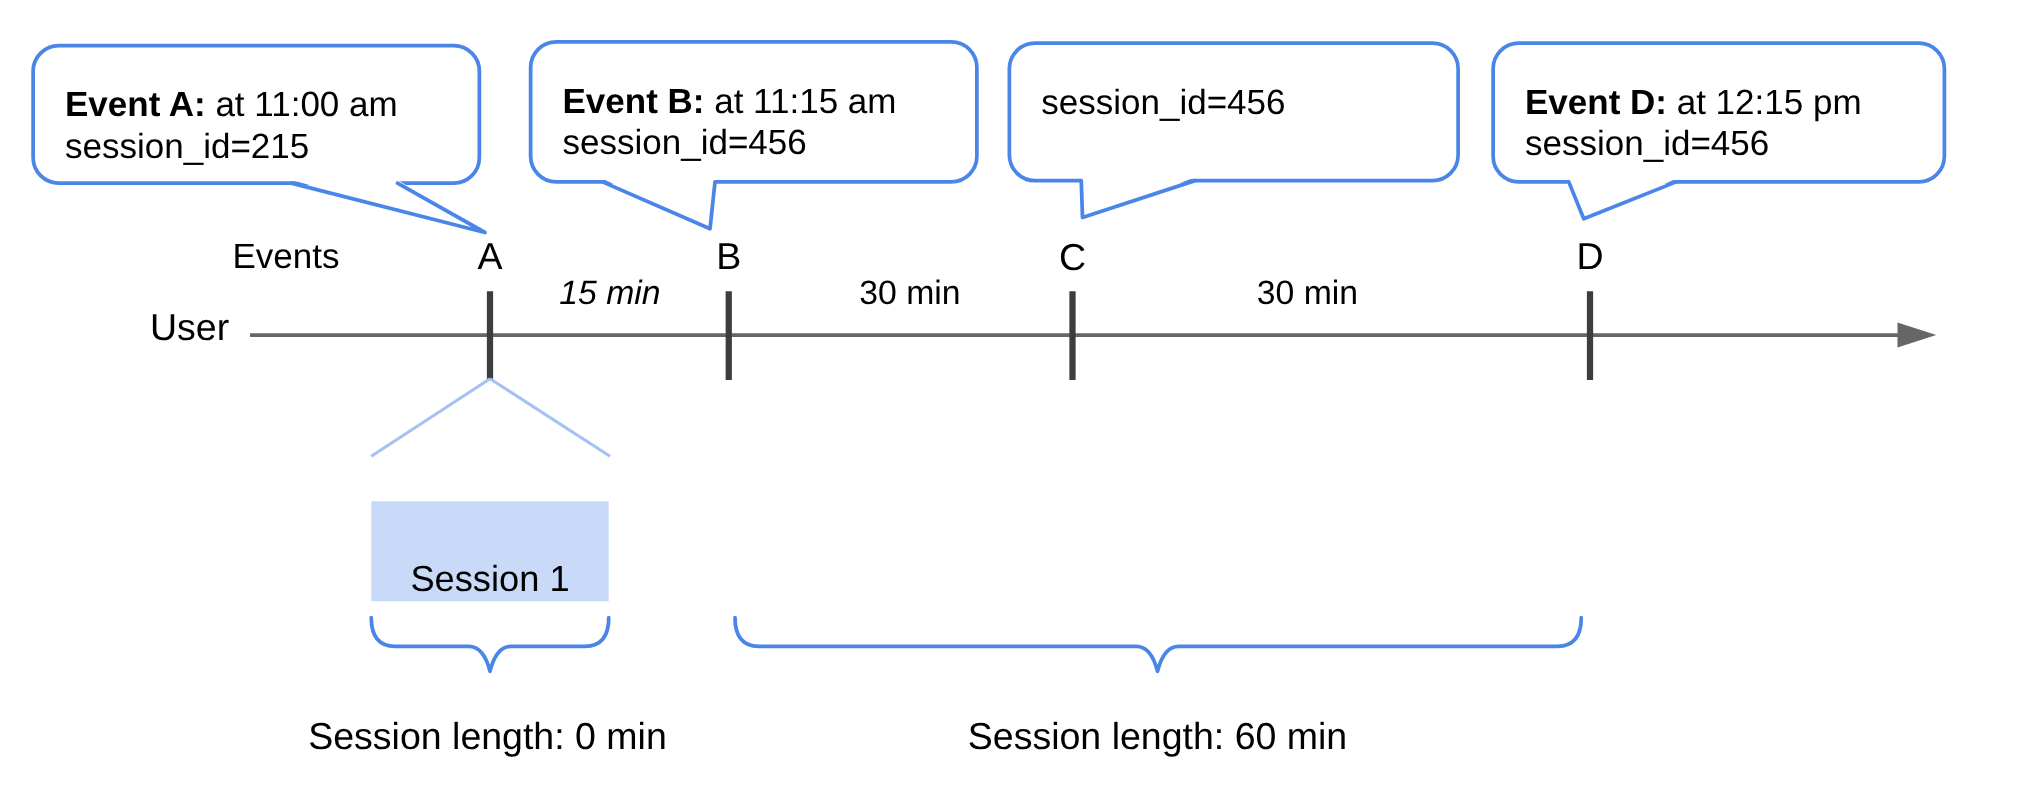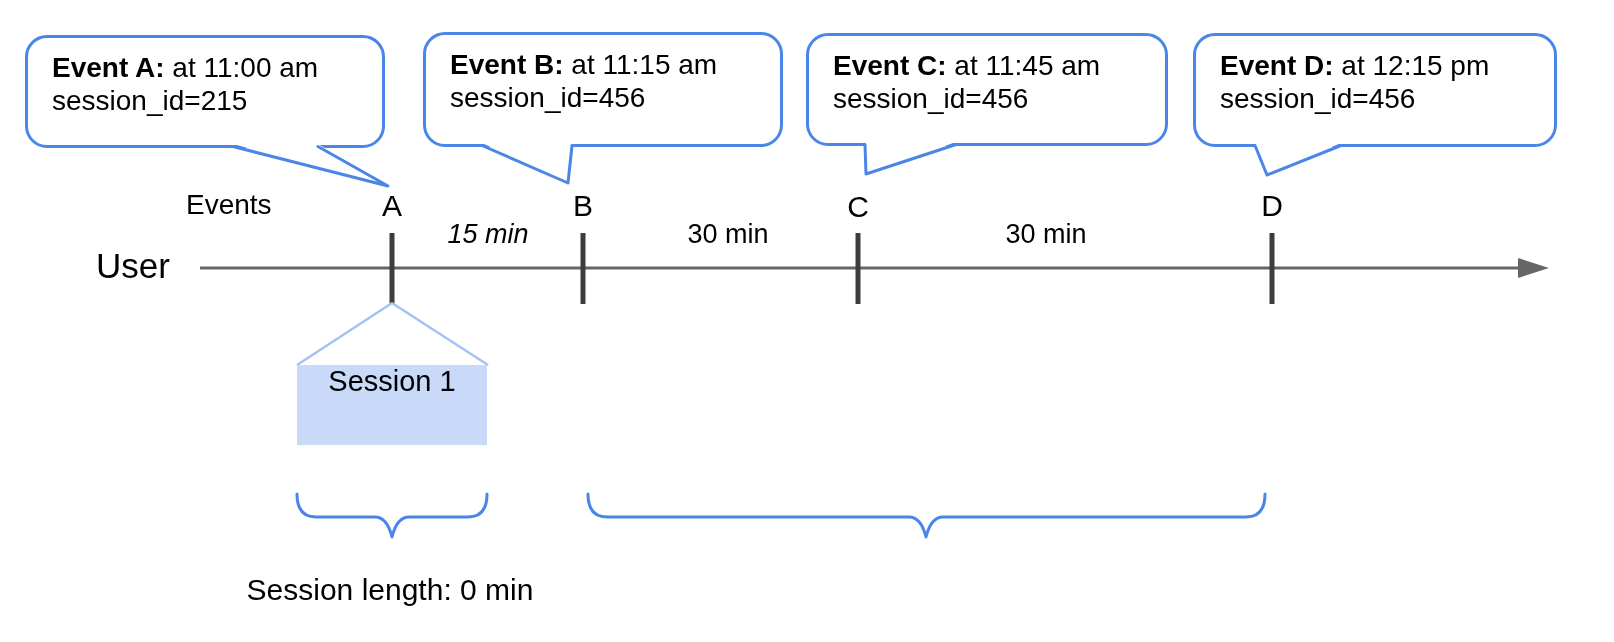--- a/index.html
+++ b/index.html
@@ -22,47 +22,48 @@
     font-family:"Liberation Sans", sans-serif;
     color:var(--text);
     overflow:hidden;
   }
   .callout{
     position:absolute;
     box-sizing:border-box;
     background:var(--bubble-fill);
     border:3px solid var(--bubble-border);
     border-radius:22px;
-    padding:13px 10px 0 24px;
+    padding:29px 10px 0 24px;
     font-size:28px;
     line-height:33px;
     z-index:1;
     white-space:nowrap;
   }
   .callout b{font-weight:700;}
   .axis-label{position:absolute;font-size:28px;}
-  .user-label{position:absolute;font-size:35px;}
+  .user-label{position:absolute;font-size:30px;margin-left:24px;}
   .event-letter{
     position:absolute;
     width:60px;
     text-align:center;
     font-size:30px;
   }
   .interval-label{
     position:absolute;
     width:140px;
     text-align:center;
     font-size:27px;
   }
   .session-bar{
     position:absolute;
     background:var(--session-fill);
-    display:flex;align-items:flex-start;justify-content:center;
+    display:flex;align-items:flex-end;justify-content:center;
     font-size:29px;
     z-index:1;
+    margin-top:36px;
   }
   .session-length{
     position:absolute;
     top:573px;
     transform:translateX(-50%);
     font-size:30px;
     white-space:nowrap;
   }
   .overlay{
     position:absolute;left:0;top:0;
@@ -86,21 +87,20 @@
     <div><b>Event A:</b><span> at 11:00 am</span></div>
     <div>session_id=215</div>
   </div>
 
   <div class="callout" style="left:423px;top:32px;width:360px;height:115px;">
     <div><b>Event B:</b><span> at 11:15 am</span></div>
     <div>session_id=456</div>
   </div>
 
   <div class="callout" style="left:806px;top:33px;width:362px;height:113px;">
-    <div><b>Event C:</b><span> at 11:45 am</span></div>
     <div>session_id=456</div>
   </div>
 
   <div class="callout" style="left:1193px;top:33px;width:364px;height:114px;">
     <div><b>Event D:</b><span> at 12:15 pm</span></div>
     <div>session_id=456</div>
   </div>
 
   <div class="axis-label" style="left:186px;top:189px;">Events</div>
   <div class="user-label" style="left:96px;top:246px;">User</div>
@@ -112,20 +112,21 @@
 
   <div class="interval-label" style="left:418px;top:219px;font-style:italic;">15 min</div>
   <div class="interval-label" style="left:658px;top:219px;">30 min</div>
   <div class="interval-label" style="left:976px;top:219px;">30 min</div>
 
   <div class="session-bar" style="left:297px;top:365px;width:190px;height:80px;">
     <span>Session 1</span>
   </div>
 
   <div class="session-length" style="left:390px;">Session length: 0 min</div>
+  <div class="session-length" style="left:926px;">Session length: 60 min</div>
 
   <svg class="overlay" width="1614" height="642" viewBox="0 0 1614 642">
 
     <line class="axis-line" x1="200" y1="268" x2="1522" y2="268"></line>
     <polygon class="arrow-head" points="1518,258 1549,268 1518,278"></polygon>
 
     <line class="tick-line" x1="392" y1="233" x2="392" y2="304"></line>
     <line class="tick-line" x1="583" y1="233" x2="583" y2="304"></line>
     <line class="tick-line" x1="858" y1="233" x2="858" y2="304"></line>
     <line class="tick-line" x1="1272" y1="233" x2="1272" y2="304"></line>

